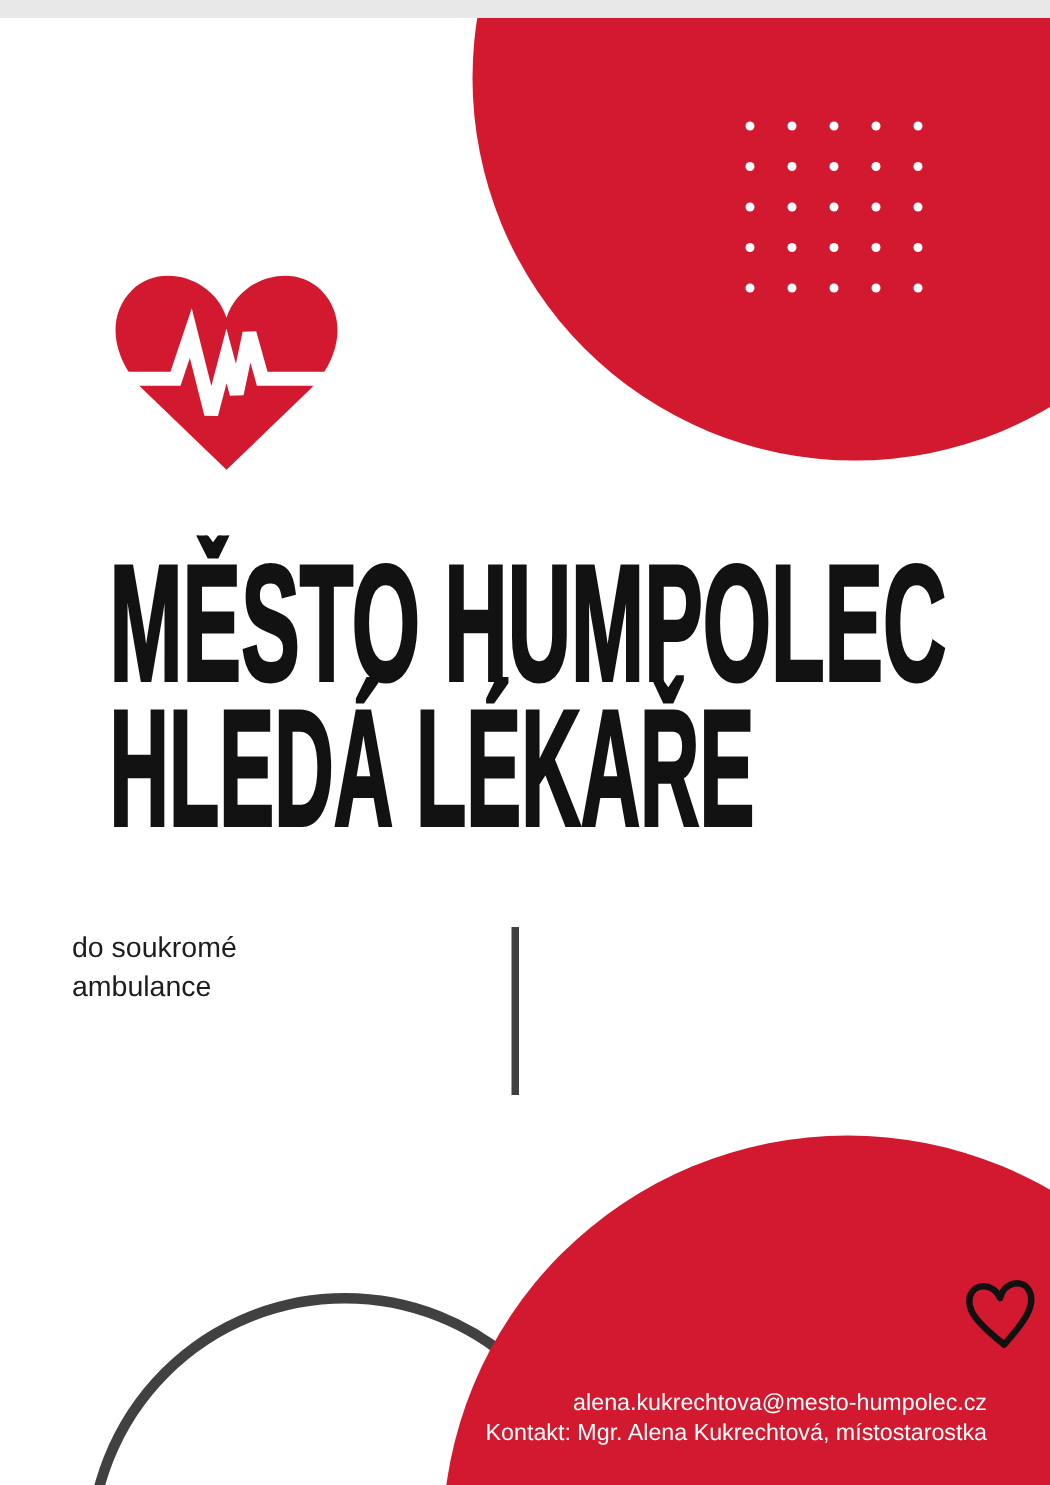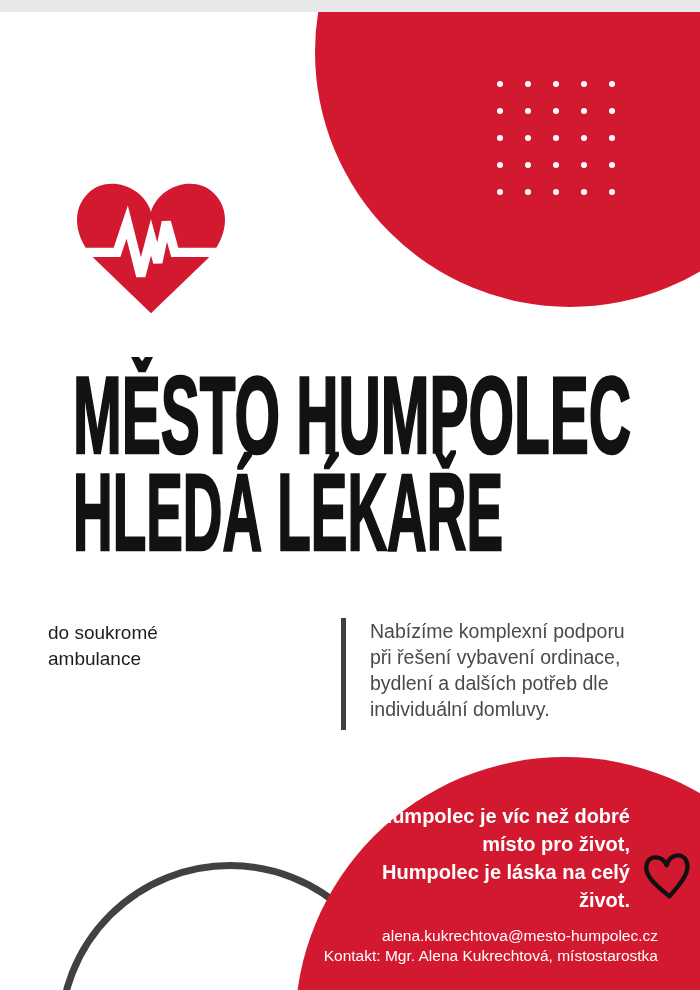--- a/index.html
+++ b/index.html
@@ -117,31 +117,23 @@
     <text x="73" y="96" font-size="110" textLength="558" lengthAdjust="spacingAndGlyphs">MĚSTO HUMPOLEC</text>
     <text x="73" y="193" font-size="110" textLength="430" lengthAdjust="spacingAndGlyphs">HLEDÁ LÉKAŘE</text>
   </svg>
 
   <div class="intro">do soukromé
 ambulance</div>
 
 
   <div class="divider"></div>
 
-  <div class="offer">Nabízíme komplexní podporu
-při řešení vybavení ordinace,
-bydlení a dalších potřeb dle
-individuální domluvy.</div>
 
   <div class="circle-bottom"></div>
 
-  <div class="quote">Humpolec je víc než dobré
-místo pro život,
-Humpolec je láska na celý
-život.</div>
 
   <svg class="heart-outline" viewBox="0 0 60 70" style="transform:rotate(-5deg);">
     <path d="M30 18 C26 6 11 4 7 15 C3 26 13 38 30 54 C47 38 57 26 53 15 C49 4 34 6 30 18 Z" fill="none" stroke="#111111" stroke-width="5" stroke-linejoin="round"></path>
   </svg>
 
   <div class="contact">
     <div>alena.kukrechtova@mesto-humpolec.cz</div>
     <div>Kontakt: Mgr. Alena Kukrechtová, místostarostka</div>
   </div>
 

